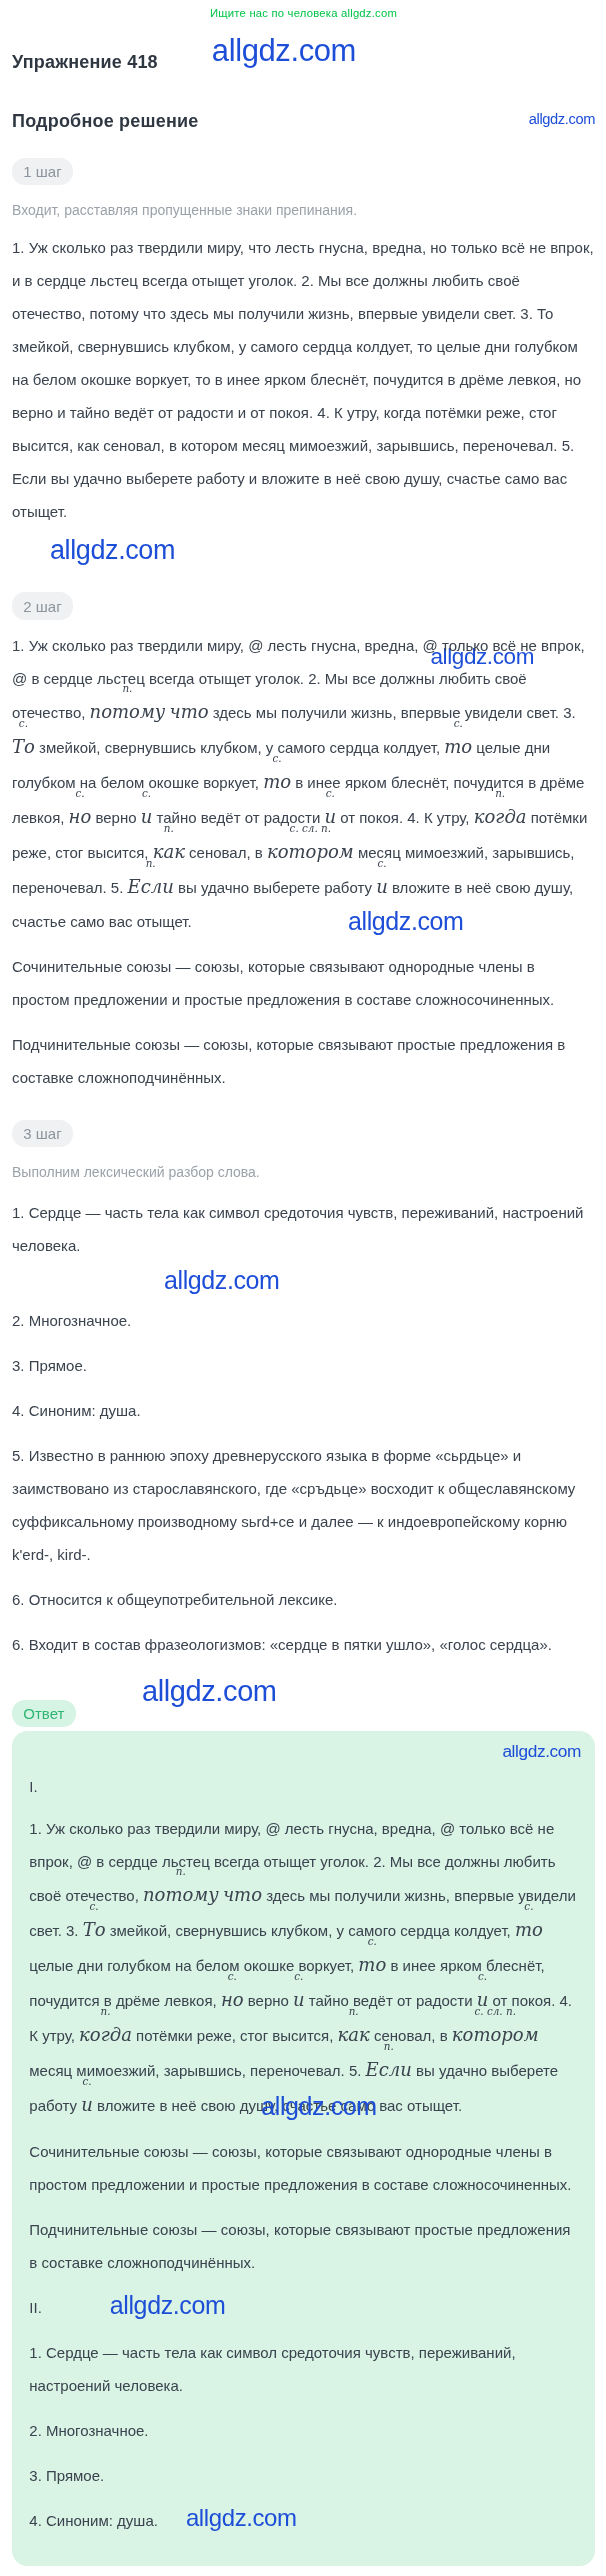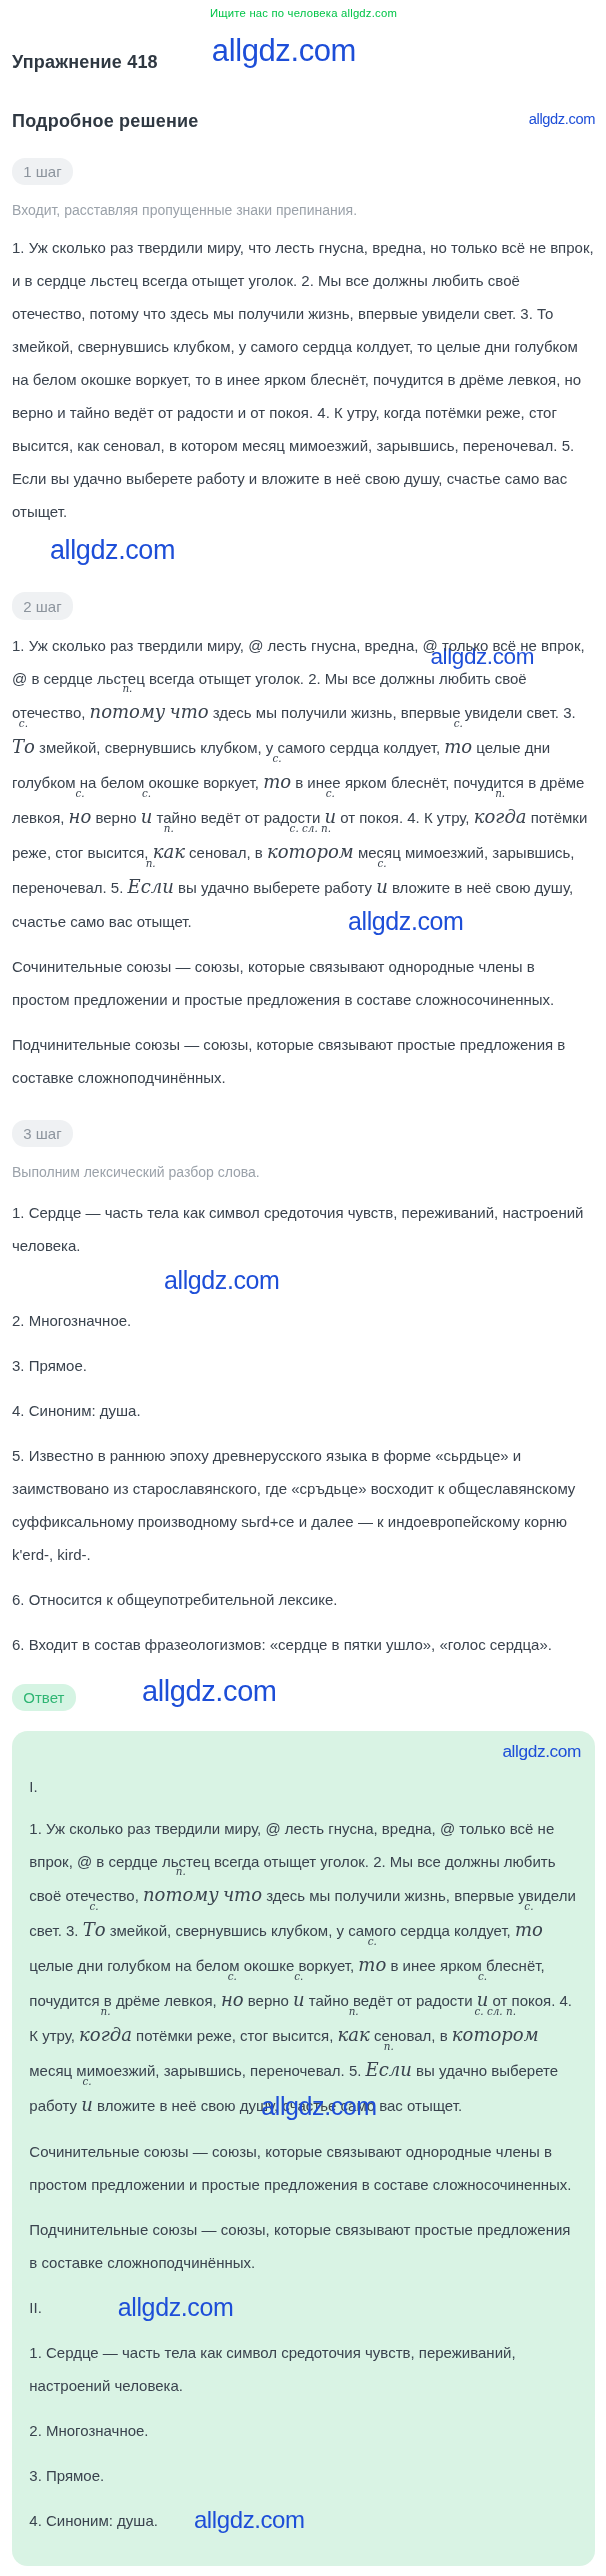--- a/index.html
+++ b/index.html
@@ -16,21 +16,21 @@
   h1,h2{font-weight:700;color:#2f3842;margin:0;font-size:18px;letter-spacing:0.2px;}
   .title-row h1{margin-top:19px;text-align:center;}
   .wm{color:#1d4ed8;font-family:"Liberation Sans",sans-serif;letter-spacing:-0.4px;font-weight:400;}
   .wm-xl{font-size:31px;margin-left:54px;}
   .wm-sm{font-size:14.7px;}
   .solution-row{margin-top:38px;display:flex;justify-content:space-between;align-items:flex-start;}
   .pill{
     display:inline-block;background:#eff1f3;color:#8c949d;border-radius:13px;
     padding:5.2px 11.3px;font-size:15px;margin-top:26px;
   }
-  .pill-green{background:#d5f4e3;color:#2eb573;margin-top:0;}
+  .pill-green{background:#d5f4e3;color:#2eb573;margin-top:16px;}
   .intro{color:#9ba2aa;font-size:14px;line-height:23.4px;margin:14px 0 0;}
   .body{font-size:15px;line-height:33px;margin:8.7px 0 0;color:#3a434e;}
   .gap{margin-top:12px;}
   .rel{position:relative;}
   
   .annot{position:relative;display:inline-block;font-family:"DejaVu Serif",serif;font-style:italic;}
   .annot .mark{
     position:absolute;left:0;right:0;top:-12px;text-align:center;
     font-size:10.4px;line-height:10.4px;white-space:nowrap;font-style:italic;
   }
@@ -44,21 +44,21 @@
   .wm-step3{position:absolute;left:152px;bottom:-33px;font-size:25px;}
   .item2-after-wm{margin-top:42px;}
   .answer-row{margin-top:22.5px;height:38px;position:relative;}
   .wm-answerrow{position:absolute;left:130px;top:-8.7px;font-size:29px;}
   .answer-box{
     margin-top:8.7px;background:#d9f3e4;border-radius:15.6px;
     padding:31px 17.3px 29.5px;position:relative;
   }
   .wm-boxtop{position:absolute;top:10.4px;right:14px;font-size:17.3px;}
   .wm-inpara2{position:absolute;left:232px;bottom:1.7px;font-size:25px;}
-  .row2{display:flex;align-items:center;margin-top:12px;gap:8px;}
+  .row2{display:flex;align-items:flex-start;margin-top:12px;}
   .row2 .body{margin-top:0;}
   .row2 .wm{font-size:25px;margin-left:68px;}
   .row2-item4 .wm{margin-left:28px;font-size:24px;}
 </style>
 </head>
 <body>
 
 <div class="page">
 
   <div class="top-note">Ищите нас по человека allgdz.com</div>

